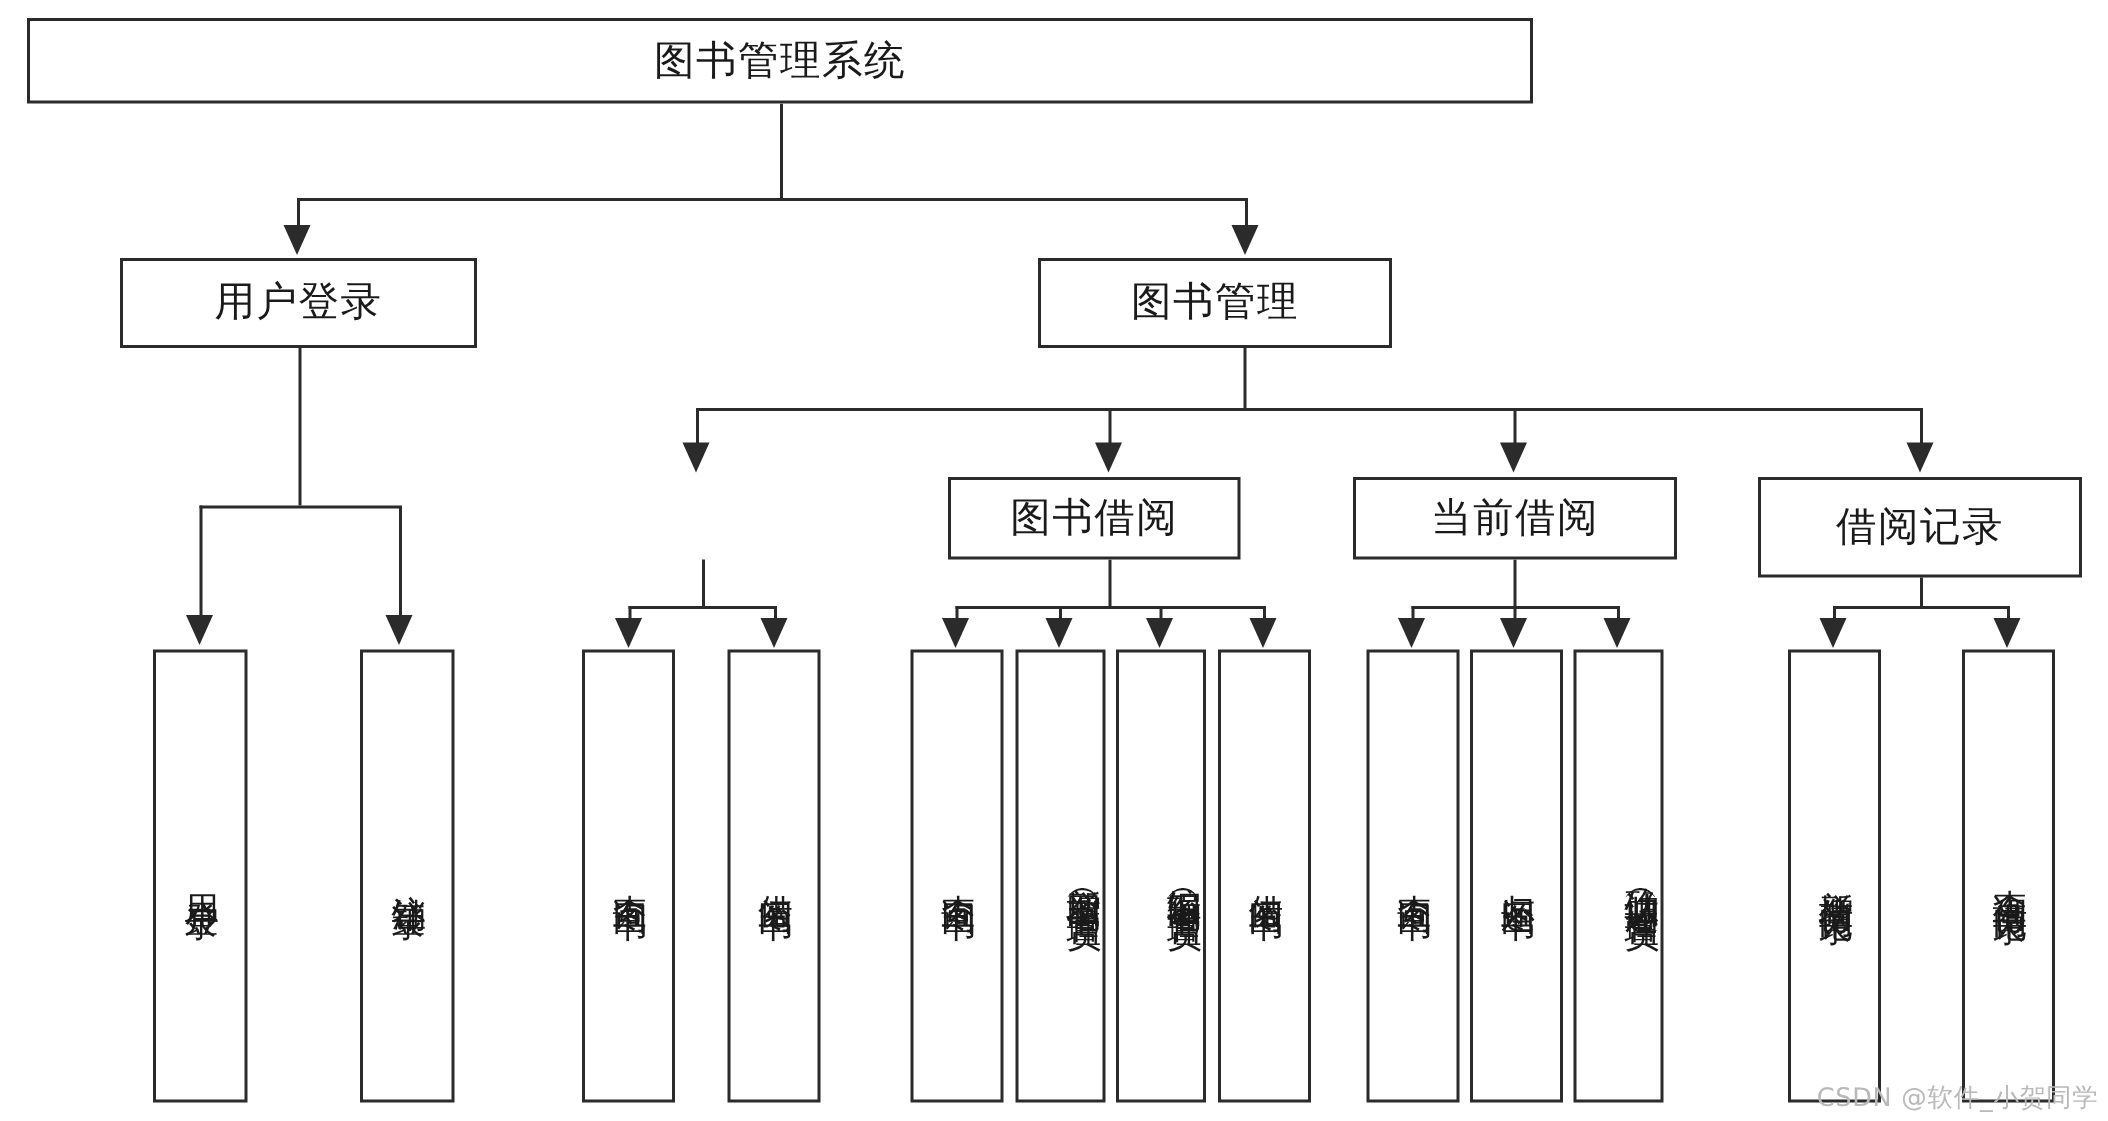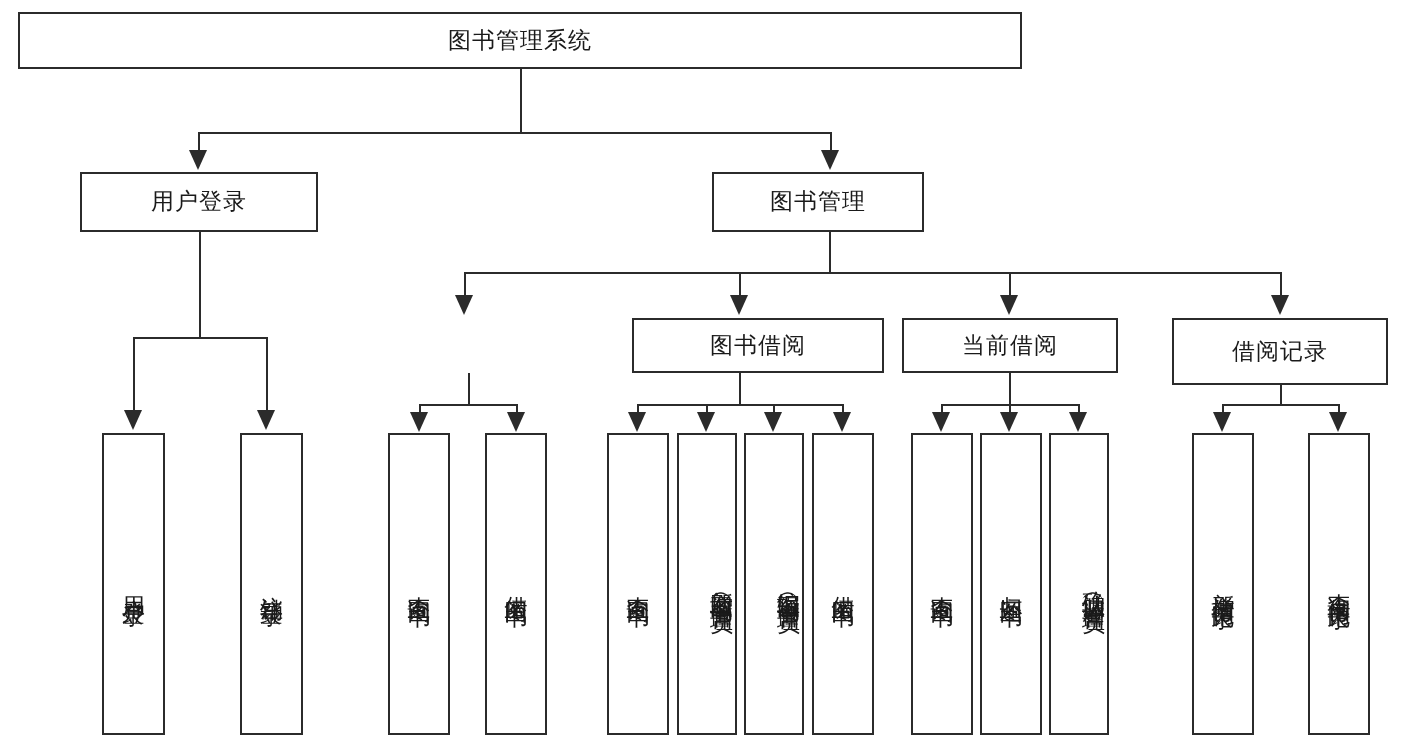--- a/index.html
+++ b/index.html
@@ -24,21 +24,21 @@
     border: 2.5px solid #2b2b2b;
     background: #ffffff;
     display: flex;
     align-items: center;
     justify-content: center;
     color: #1a1a1a;
     line-height: 1.18;
     z-index: 3;
   }
   .node.horiz {
-    font-size: 23px;
+    font-size: 27px;
     letter-spacing: 1px;
     text-align: left;
     font-family: Liberation Serif, serif;
   }
   
   .node.vert {
     writing-mode: vertical-rl;
     text-orientation: upright;
     font-size: 23px;
     letter-spacing: 3px;
@@ -96,41 +96,41 @@
 
   <div class="hline" style="left:198px; top:132px; width:632px;"></div>
 
   <div class="vline" style="left:198px; top:132px; height:20px;"></div>
   <div class="arrow" style="left:189px; top:150px;"></div>
   <div class="vline" style="left:830px; top:132px; height:20px;"></div>
   <div class="arrow" style="left:821px; top:150px;"></div>
 
   <div class="node horiz" style="left:80px; top:172px; width:238px; height:60px;">用户登录</div>
 
-  <div class="node horiz" style="left:712px; top:172px; width:212px; height:60px;">图书管理</div>
+  <div class="node horiz" style="left:692px; top:172px; width:236px; height:60px;">图书管理</div>
 
   <div class="vline" style="left:199px; top:232px; height:105px;"></div>
   <div class="hline" style="left:133px; top:337px; width:133px;"></div>
   <div class="vline" style="left:133px; top:337px; height:75px;"></div>
   <div class="arrow" style="left:124px; top:410px;"></div>
   <div class="vline" style="left:266px; top:337px; height:75px;"></div>
   <div class="arrow" style="left:257px; top:410px;"></div>
 
   <div class="vline" style="left:829px; top:232px; height:40px;"></div>
   <div class="hline" style="left:464px; top:272px; width:816px;"></div>
   <div class="vline" style="left:464px; top:272px; height:25px;"></div>
   <div class="arrow" style="left:455px; top:295px;"></div>
   <div class="vline" style="left:739px; top:272px; height:25px;"></div>
   <div class="arrow" style="left:730px; top:295px;"></div>
   <div class="vline" style="left:1009px; top:272px; height:25px;"></div>
   <div class="arrow" style="left:1000px; top:295px;"></div>
   <div class="vline" style="left:1280px; top:272px; height:25px;"></div>
   <div class="arrow" style="left:1271px; top:295px;"></div>
 
-  <div class="node horiz" style="left:632px; top:318px; width:252px; height:55px;">图书借阅</div>
+  <div class="node horiz" style="left:632px; top:318px; width:195px; height:55px;">图书借阅</div>
   <div class="node horiz" style="left:902px; top:318px; width:216px; height:55px;">当前借阅</div>
   <div class="node horiz" style="left:1172px; top:318px; width:216px; height:67px;">借阅记录</div>
 
   <div class="vline" style="left:468px; top:373px; width:0; height:31px;"></div>
   <div class="hline" style="left:419px; top:404px; width:97px;"></div>
   <div class="vline" style="left:419px; top:404px; height:10px;"></div>
   <div class="arrow" style="left:410px; top:412px;"></div>
   <div class="vline" style="left:516px; top:404px; height:10px;"></div>
   <div class="arrow" style="left:507px; top:412px;"></div>
 
@@ -172,14 +172,15 @@
   <div class="node vert" style="left:744px; top:433px; width:60px; height:302px;">编辑图书（管理员）</div>
   <div class="node vert mid" style="left:812px; top:433px; width:62px; height:302px;">借阅图书</div>
 
   <div class="node vert mid" style="left:911px; top:433px; width:62px; height:302px;">查询图书</div>
   <div class="node vert mid" style="left:980px; top:433px; width:62px; height:302px;">归还图书</div>
   <div class="node vert" style="left:1049px; top:433px; width:60px; height:302px;">确认归还（管理员）</div>
 
   <div class="node vert mid" style="left:1192px; top:433px; width:62px; height:302px;">新增借阅记录</div>
   <div class="node vert mid" style="left:1308px; top:433px; width:62px; height:302px;">查询借阅记录</div>
 
+  <div id="watermark">CSDN @软件_小贺同学</div>
 
 </div>
 
 </body></html>

